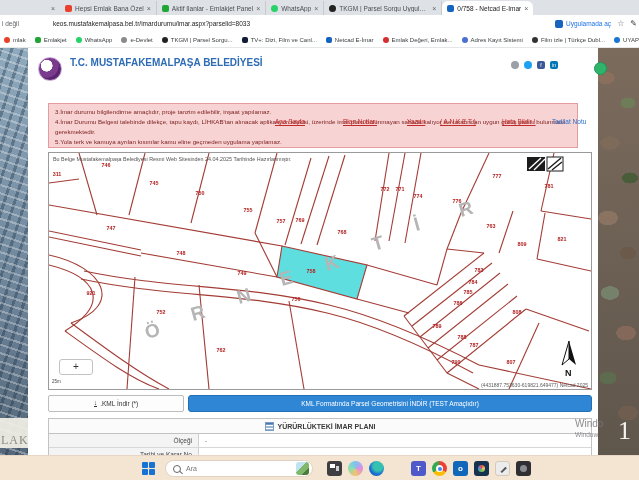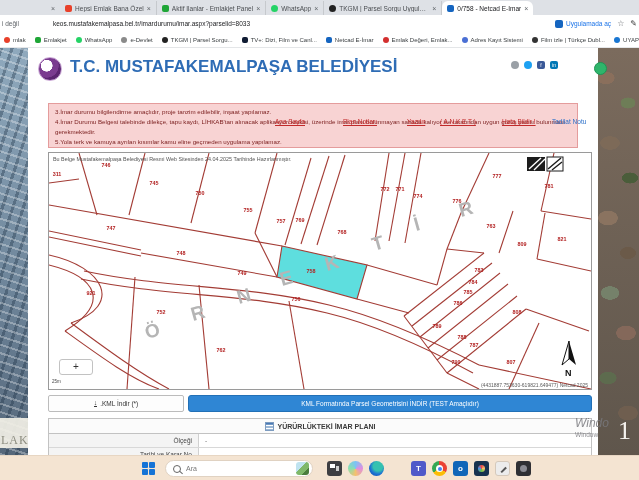--- a/index.html
+++ b/index.html
@@ -58,21 +58,21 @@
         radial-gradient(14px 10px at 10px 330px,#5d6b4e 60%,transparent 62%),
         radial-gradient(16px 12px at 30px 365px,#6f5e4f 60%,transparent 62%),
         linear-gradient(#7b6b5d,#5f564c);}
   .strip-right .one{position:absolute;left:20px;top:368px;font-family:"Liberation Serif",serif;
       font-size:26px;color:#f4f2ee;}
   
   .page{position:absolute;left:28px;top:0;width:570px;height:407px;background:#fff;}
   .logo{position:absolute;left:10px;top:9px;width:24px;height:24px;border-radius:50%;
         background:radial-gradient(circle at 35% 35%,#fff 28%,#7a3b8f 30% 58%,#5b2570 60% 100%);
         border:1px solid #caa7d6;box-sizing:border-box;}
-  .title{position:absolute;left:42px;top:9px;font-size:17px;font-weight:bold;color:#2e6cb5;white-space:nowrap;}
+  .title{position:absolute;left:42px;top:9px;font-size:10px;font-weight:bold;color:#2e6cb5;white-space:nowrap;}
   .subtitle{position:absolute;left:42px;top:26px;font-size:7.5px;color:#8a8a8a;letter-spacing:.6px;}
   .social{position:absolute;right:40px;top:13px;display:flex;gap:5px;align-items:center;}
   .soc{width:8px;height:8px;border-radius:2px;color:#fff;font-size:5px;line-height:8px;text-align:center;}
   .soc.ig{background:#9aa0a6;border-radius:50%;} .soc.tw{background:#1da1f2;border-radius:50%;}
   .soc.fb{background:#3b5998;} .soc.li{background:#0077b5;}
   .fab{position:absolute;left:566px;top:14px;width:13px;height:13px;border-radius:50%;
        background:#2fb56b;border:1px solid #1f9555;box-sizing:border-box;}
   .alert{position:absolute;left:20px;top:55px;width:530px;height:45px;background:#f8d3d3;
          border:1px solid #e49c9c;box-sizing:border-box;padding:3px 6px;
          font-size:6.2px;line-height:10px;color:#7d2222;}
@@ -100,21 +100,21 @@
   .plan .hd{height:14px;border-bottom:1px solid #c2c2c2;display:flex;align-items:center;justify-content:center;
         gap:4px;font-weight:bold;font-size:7px;color:#3a3a3a;background:#fbfbfb;}
   .plan .hd .grid-ic{width:7px;height:7px;background:
         linear-gradient(#4a7ab5,#4a7ab5) 0 0/7px 1.5px no-repeat,
         repeating-linear-gradient(#9db8d6 0 1.5px,#fff 1.5px 3px);border:1px solid #7d9cc0;}
   .plan .row{display:flex;height:13px;border-bottom:1px solid #d8d8d8;}
   .plan .row .lbl{width:150px;background:#f4f4f4;border-right:1px solid #d0d0d0;text-align:right;
         padding-right:6px;box-sizing:border-box;line-height:13px;}
   .plan .row .val{padding-left:6px;line-height:13px;color:#666;}
   .winmark{position:absolute;left:575px;top:370px;color:rgba(120,120,125,.85);line-height:11px;z-index:6;white-space:nowrap;}
-  .winmark .l1{font-size:12px;font-style:italic;} .winmark .l2{font-size:6.5px;}
+  .winmark .l1{font-size:10px;} .winmark .l2{font-size:6.5px;}
   
   .taskbar{position:absolute;left:0;top:455px;width:639px;height:25px;background:#f4e4d2;
            border-top:1px solid #e7d6c3;display:flex;align-items:center;}
   .start{margin-left:142px;width:13px;height:13px;display:grid;grid-template:6px 6px/6px 6px;gap:1px;}
   .start i{background:#1573d6;border-radius:1px;}
   .searchpill{margin-left:10px;width:148px;height:17px;background:#fff;border:1px solid #e0d2c2;
       border-radius:9px;display:flex;align-items:center;box-sizing:border-box;padding:0 3px 0 7px;position:relative;}
   .mag{width:6px;height:6px;border:1.2px solid #666;border-radius:50%;position:relative;flex:0 0 auto;}
   .mag:after{content:"";position:absolute;left:5px;top:6px;width:4px;height:1.2px;background:#666;transform:rotate(40deg);}
   .searchpill .ph{margin-left:5px;font-size:7px;color:#777;flex:1;}

